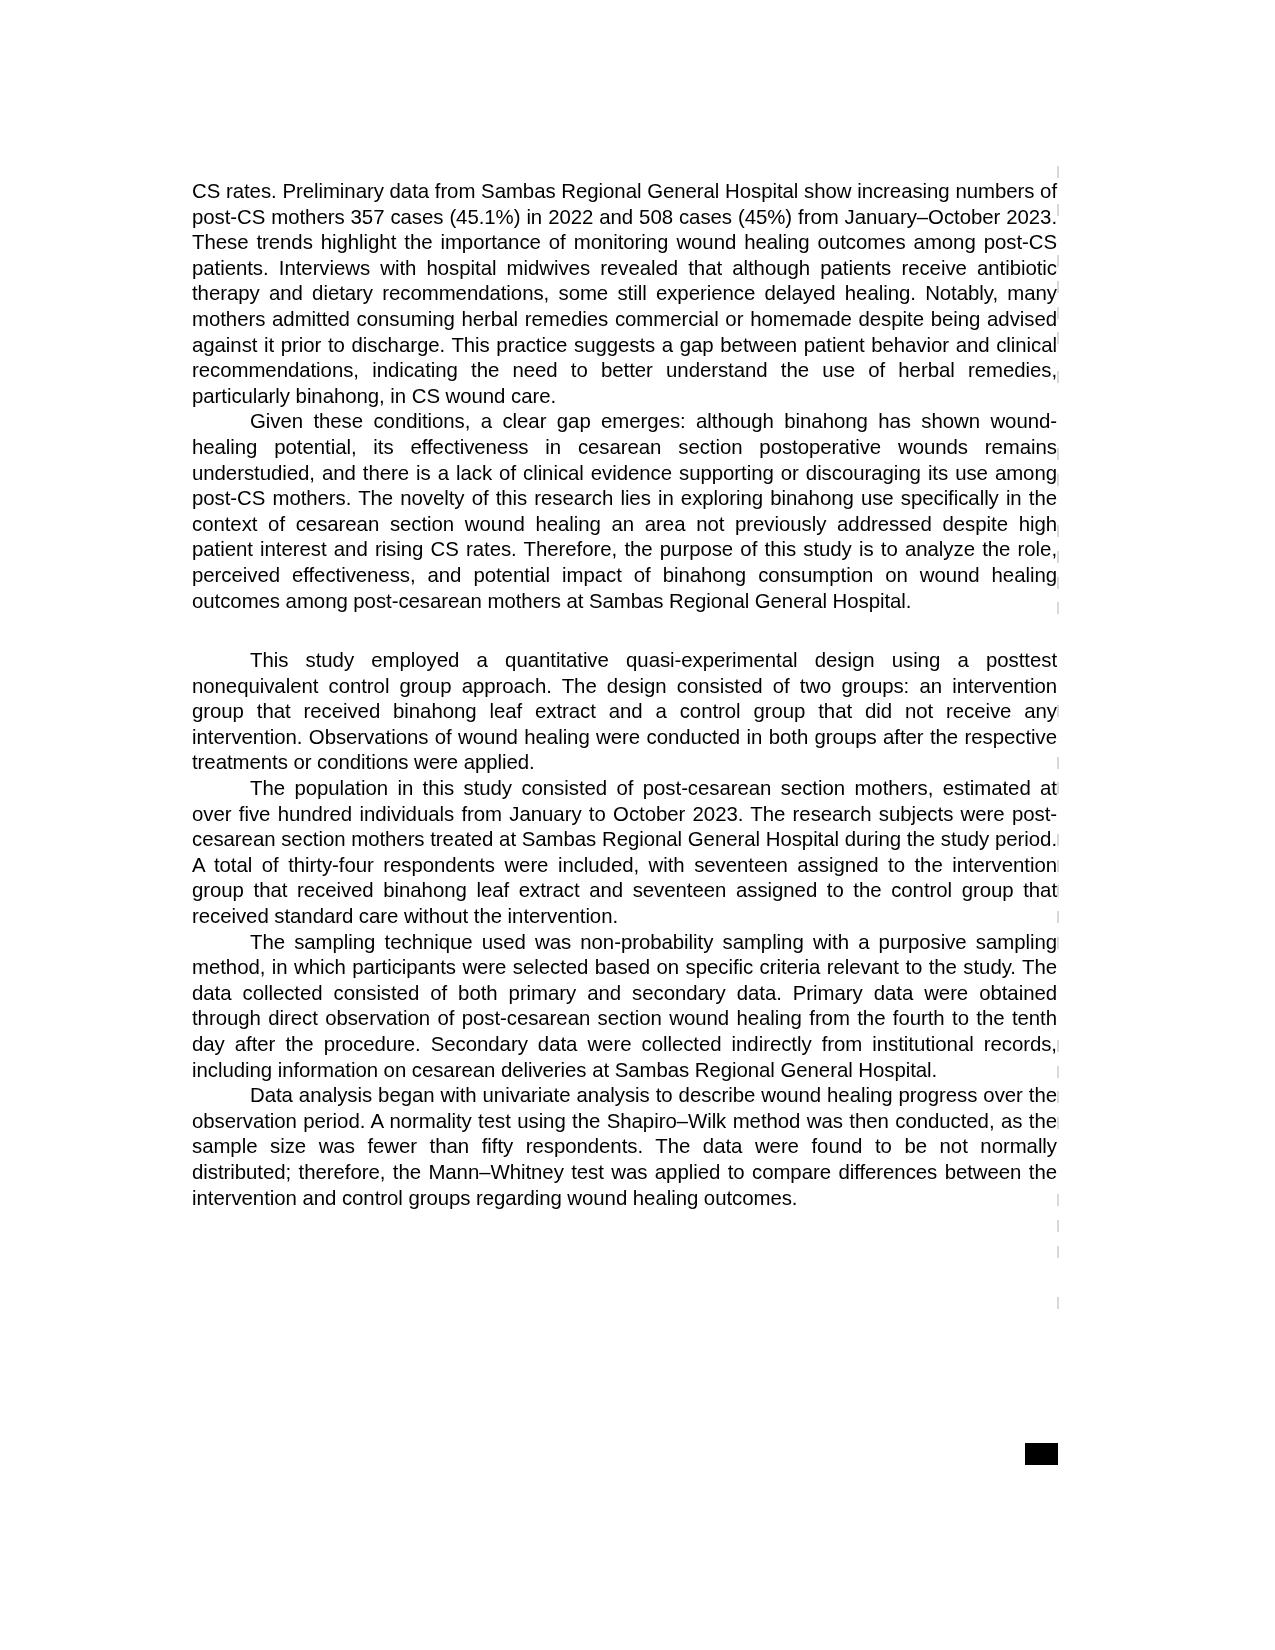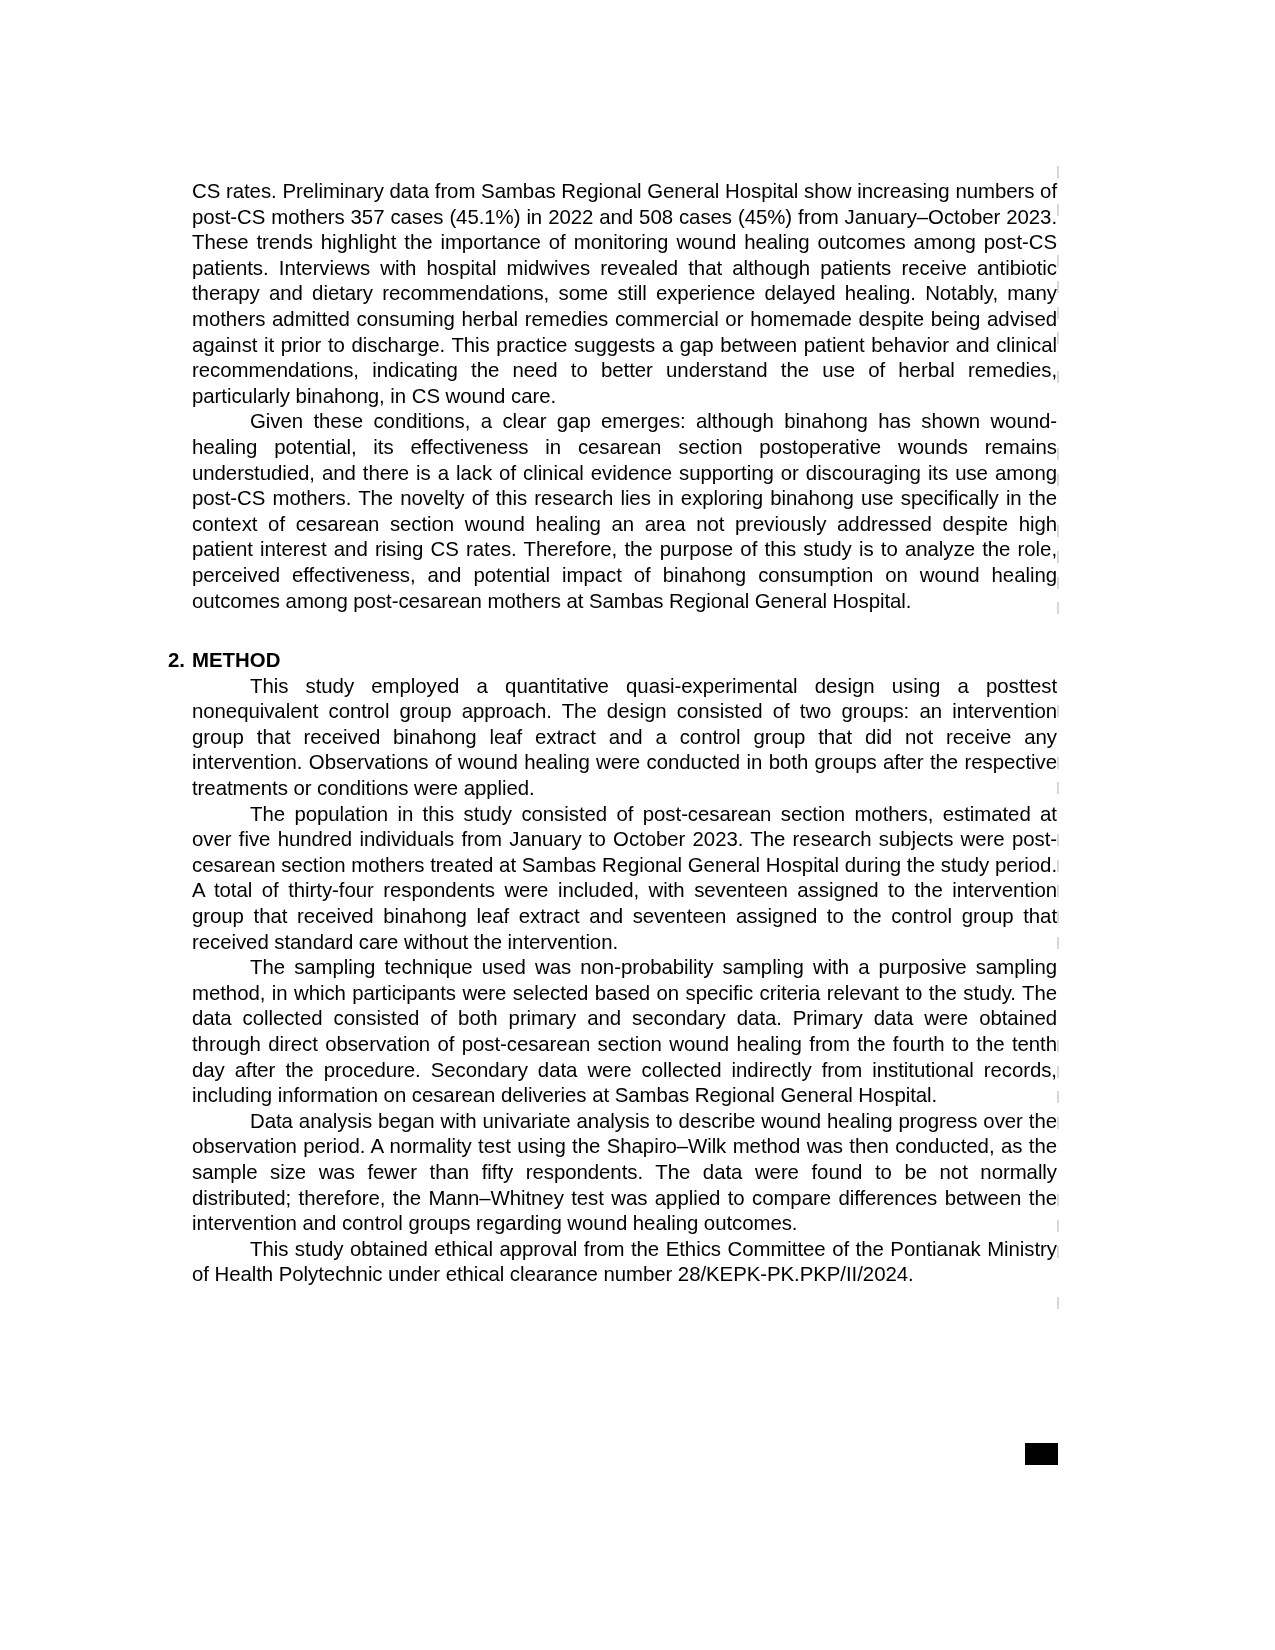--- a/index.html
+++ b/index.html
@@ -83,35 +83,31 @@
 <div class="page">
 
   <div class="content">
 
     <p class="body-par">CS rates. Preliminary data from Sambas Regional General Hospital show increasing numbers of post-CS mothers 357 cases (45.1%) in 2022 and 508 cases (45%) from January–October 2023. These trends highlight the importance of monitoring wound healing outcomes among post-CS patients. Interviews with hospital midwives revealed that although patients receive antibiotic therapy and dietary recommendations, some still experience delayed healing. Notably, many mothers admitted consuming herbal remedies commercial or homemade despite being advised against it prior to discharge. This practice suggests a gap between patient behavior and clinical recommendations, indicating the need to better understand the use of herbal remedies, particularly binahong, in CS wound care.</p>
 
     <p class="body-par indent">Given these conditions, a clear gap emerges: although binahong has shown wound-healing potential, its effectiveness in cesarean section postoperative wounds remains understudied, and there is a lack of clinical evidence supporting or discouraging its use among post-CS mothers. The novelty of this research lies in exploring binahong use specifically in the context of cesarean section wound healing an area not previously addressed despite high patient interest and rising CS rates. Therefore, the purpose of this study is to analyze the role, perceived effectiveness, and potential impact of binahong consumption on wound healing outcomes among post-cesarean mothers at Sambas Regional General Hospital.</p>
 
     <div class="gap-before-heading"></div>
 
-    <div class="section-heading">
-      <span class="heading-num">2.</span><span>METHOD</span>
-    </div>
 
     <div class="gap-after-heading"></div>
 
     <p class="body-par indent">This study employed a quantitative quasi-experimental design using a posttest nonequivalent control group approach. The design consisted of two groups: an intervention group that received binahong leaf extract and a control group that did not receive any intervention. Observations of wound healing were conducted in both groups after the respective treatments or conditions were applied.</p>
 
     <p class="body-par indent">The population in this study consisted of post-cesarean section mothers, estimated at over five hundred individuals from January to October 2023. The research subjects were post-cesarean section mothers treated at Sambas Regional General Hospital during the study period. A total of thirty-four respondents were included, with seventeen assigned to the intervention group that received binahong leaf extract and seventeen assigned to the control group that received standard care without the intervention.</p>
 
     <p class="body-par indent">The sampling technique used was non-probability sampling with a purposive sampling method, in which participants were selected based on specific criteria relevant to the study. The data collected consisted of both primary and secondary data. Primary data were obtained through direct observation of post-cesarean section wound healing from the fourth to the tenth day after the procedure. Secondary data were collected indirectly from institutional records, including information on cesarean deliveries at Sambas Regional General Hospital.</p>
 
     <p class="body-par indent">Data analysis began with univariate analysis to describe wound healing progress over the observation period. A normality test using the Shapiro–Wilk method was then conducted, as the sample size was fewer than fifty respondents. The data were found to be not normally distributed; therefore, the Mann–Whitney test was applied to compare differences between the intervention and control groups regarding wound healing outcomes.</p>
 
-    <p class="body-par indent">This study obtained ethical approval from the Ethics Committee of the Pontianak Ministry of Health Polytechnic under ethical clearance number 28/KEPK-PK.PKP/II/2024.</p>
 
   </div>
 
   <div class="black-mark"></div>
 
   <div class="edge-tick" style="left:1057px; top:166px;"></div>
   <div class="edge-tick" style="left:1057px; top:204px;"></div>
   <div class="edge-tick" style="left:1057px; top:255px;"></div>
   <div class="edge-tick" style="left:1057px; top:281px;"></div>
   <div class="edge-tick" style="left:1057px; top:307px;"></div>

